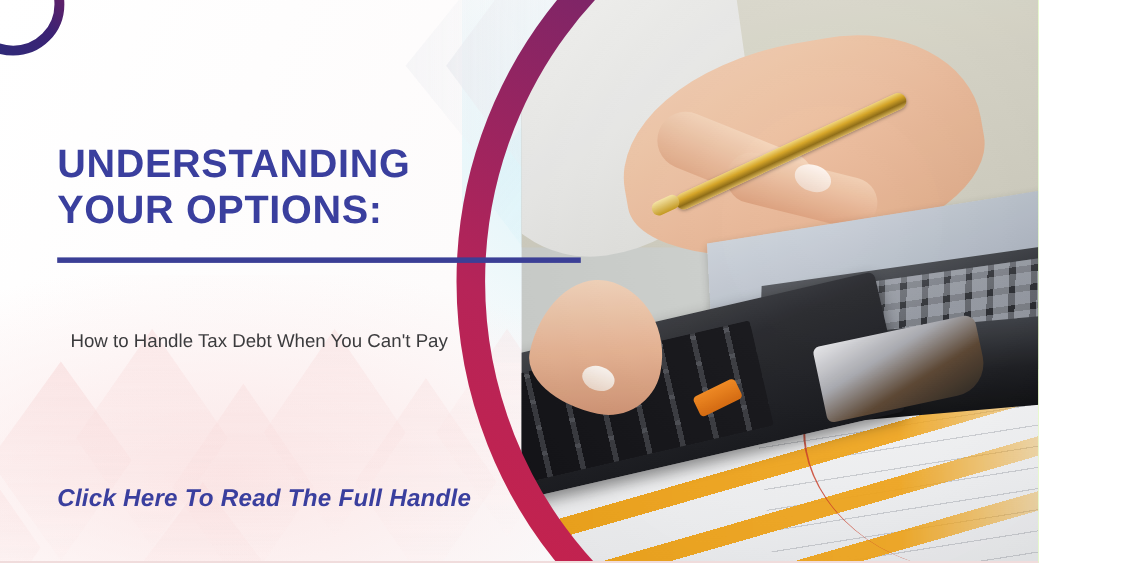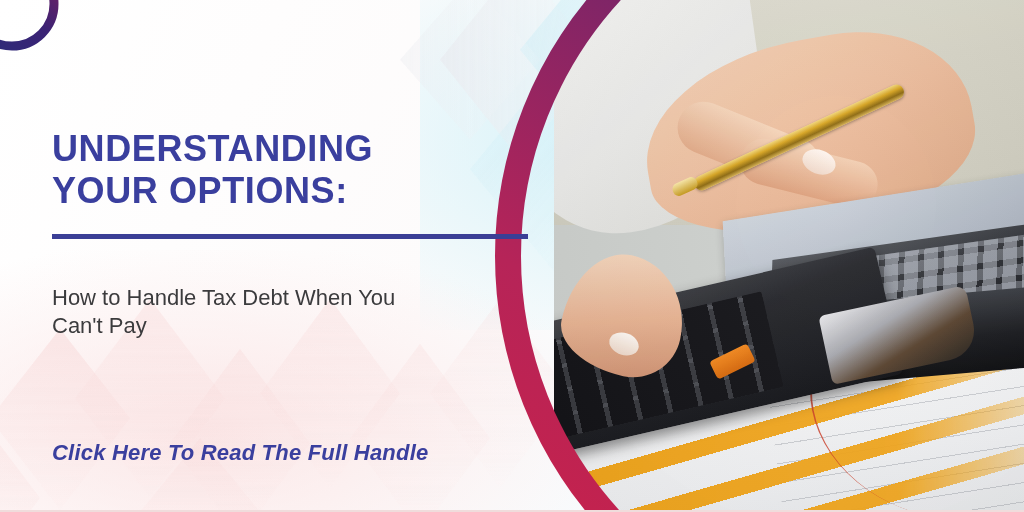--- a/index.html
+++ b/index.html
@@ -2,21 +2,21 @@
 <html><head>
 <meta charset="utf-8">
 <style>
   html, body {
     margin: 0;
     padding: 0;
     background: #ffffff;
   }
   #banner {
     position: relative;
-    width: 1024px;
+    width: 944px;
     height: 512px;
     overflow: hidden;
     background: #bef264;
     font-family: "Liberation Sans", sans-serif;
     box-sizing: border-box;
     border-bottom: 2px solid #f0dcdc;
   }
 
   
   .bg-base {
@@ -247,22 +247,22 @@
   .divider {
     position: absolute;
     top: 234px; left: 0;
     width: 476px; height: 5px;
     background: #3b3f96;
   }
   .subhead {
     position: absolute;
     top: 284px; left: 0;
     width: 370px;
-    margin: 0;
-    font-size: 22px;
+    margin: 12px;
+    font-size: 17px;
     line-height: 28px;
     font-weight: normal;
     color: #3b3b3d;
   }
   .cta {
     position: absolute;
     top: 440px; left: 0;
     font-size: 22px;
     font-weight: bold;
     font-style: italic;

